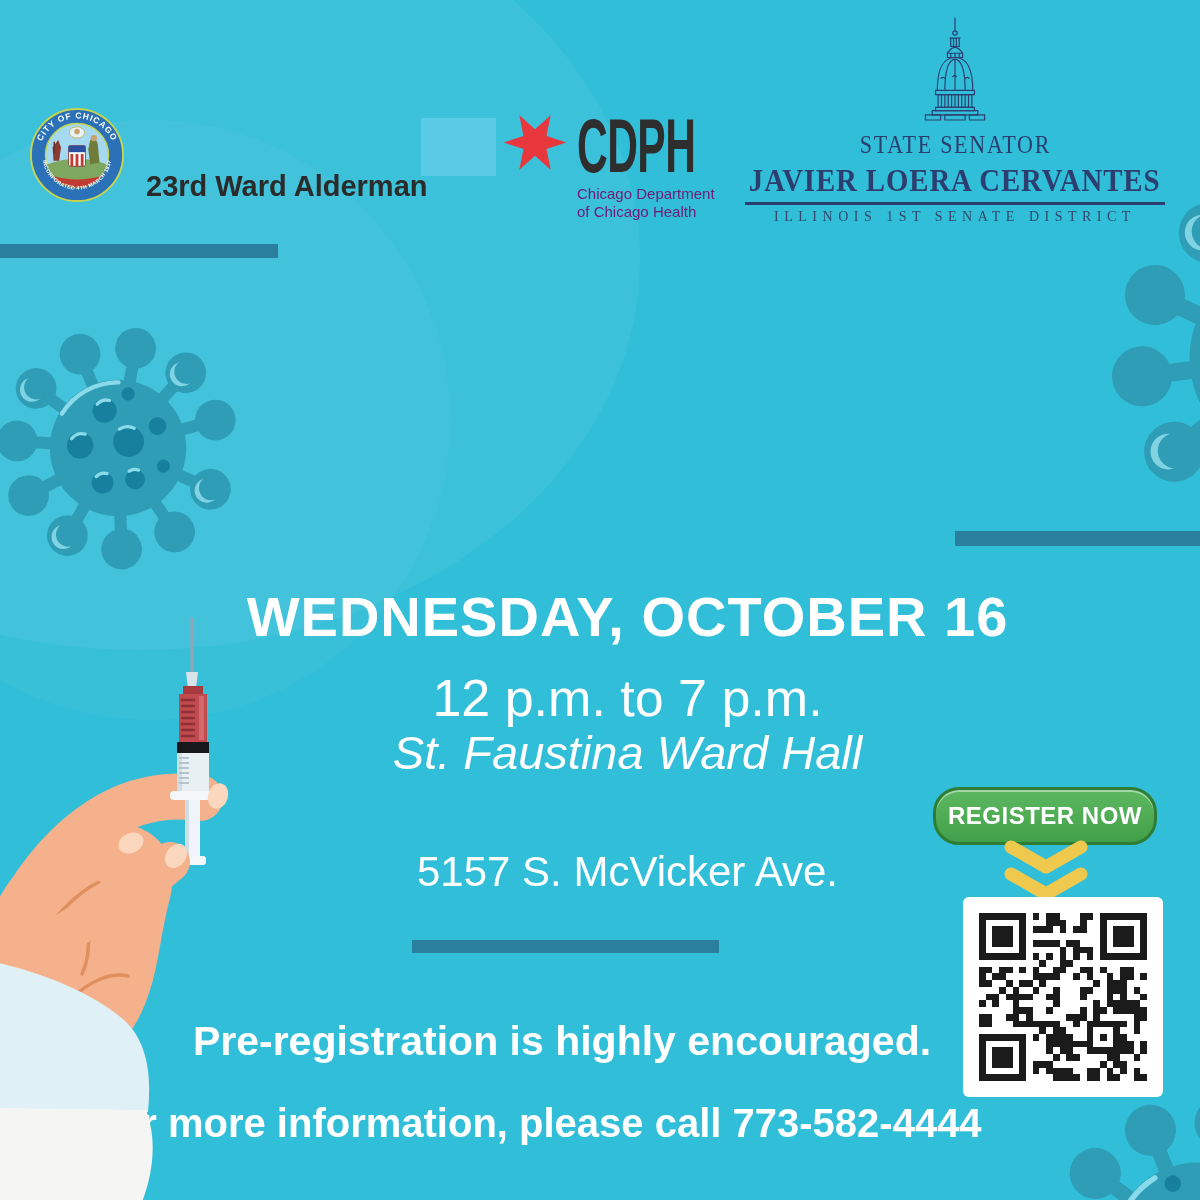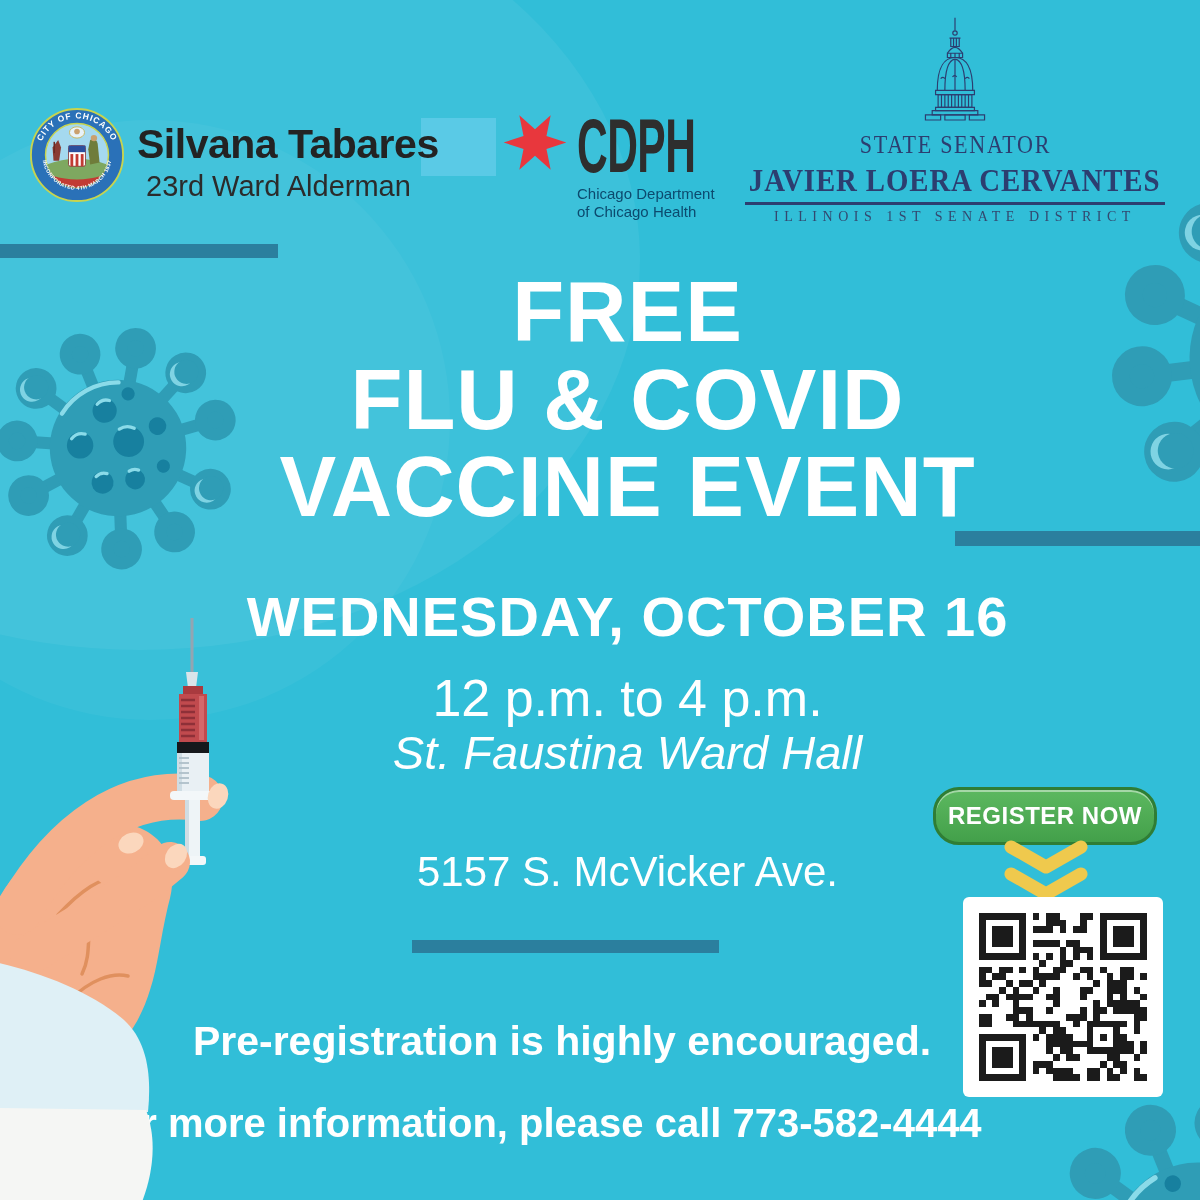--- a/index.html
+++ b/index.html
@@ -12,25 +12,25 @@
   .ctr{position:absolute;left:55px;width:1145px;text-align:center;color:#ffffff;}
 
   
   .bg-decor{position:absolute;left:0;top:0;width:1200px;height:1200px;pointer-events:none;}
   .teal-bar{position:absolute;background:#2b7f9e;}
 
   
   .seal{position:absolute;left:30px;top:108px;width:94px;height:94px;}
   .name-rect{position:absolute;left:421px;top:118px;width:75px;height:58px;background:#5acae6;}
   .alderman-name{position:absolute;left:137px;top:121px;font-size:41px;font-weight:700;color:#232323;letter-spacing:-0.5px;}
-  .alderman-title{position:absolute;left:146px;top:170px;font-size:29px;font-weight:400;color:#2b2b2b;}
+  .alderman-title{position:absolute;left:146px;top:170px;font-size:29px;font-weight:700;color:#2b2b2b;}
   .star{position:absolute;left:502px;top:107px;width:66px;height:71px;}
   .cdph{position:absolute;left:577px;top:116px;color:#2e2e2e;}
   .cdph-acronym{display:inline-block;font-size:76px;line-height:0.78;font-weight:700;transform:scaleX(0.56);transform-origin:left top;letter-spacing:-1px;}
-  .cdph-dept{margin-top:9px;font-size:15px;line-height:1.18;color:#0c4a6e;}
+  .cdph-dept{margin-top:9px;font-size:15px;line-height:1.18;color:#701a75;}
   .senator{position:absolute;left:720px;top:16px;width:470px;text-align:center;color:#2c3e70;}
   .dome{display:block;margin:0 auto;width:76px;height:110px;}
   .sen-pretitle{display:inline-block;font-family:"Liberation Serif", serif;font-size:26px;letter-spacing:2px;transform:scaleX(0.85);transform-origin:center;margin-top:4px;}
   .sen-name{display:inline-block;font-family:"Liberation Serif", serif;font-size:32px;font-weight:700;letter-spacing:1px;transform:scaleX(0.9);transform-origin:center;margin-top:2px;white-space:nowrap;}
   .sen-underline{width:420px;height:3px;background:#2c3e70;margin:3px auto 4px auto;}
   .sen-district{font-family:"Liberation Serif", serif;font-size:14px;letter-spacing:5.5px;color:#33486f;white-space:nowrap;text-align:center;}
 
   
   .main-title{top:268px;font-size:85px;line-height:1.03;font-weight:700;letter-spacing:1px;}
   .main-title span{display:block;}
@@ -158,21 +158,20 @@
     </g>
     <text font-family="Liberation Sans, sans-serif" font-size="9" font-weight="700" fill="#ffffff" letter-spacing="1">
       <textPath href="#sealTop" startOffset="50%" text-anchor="middle">CITY OF CHICAGO</textPath>
     </text>
     <text font-family="Liberation Sans, sans-serif" font-size="5.6" font-weight="700" fill="#ffffff" letter-spacing="0.4">
       <textPath href="#sealBot" startOffset="50%" text-anchor="middle">INCORPORATED 4TH MARCH 1837</textPath>
     </text>
   </svg>
 
   <div class="name-rect"></div>
-  <div class="alderman-name">Silvana Tabares</div>
   <div class="alderman-title">23rd Ward Alderman</div>
 
   <svg class="star" viewBox="0 0 80 80">
     <polygon fill="#e8373d" points="78,40 53.9,48 59,72.9 40,56 21,72.9 26.1,48 2,40 26.1,32 21,7.1 40,24 59,7.1 53.9,32"></polygon>
   </svg>
   <div class="cdph">
     <div class="cdph-acronym">CDPH</div>
     <div class="cdph-dept">
       <div>Chicago Department</div>
       <div>of Chicago Health</div>
@@ -196,27 +195,22 @@
       <path d="M 22,108 h 46 v 4 h -46 z"></path>
       <path d="M 18,112 h 54 v 5 h -54 z"></path>
       <path d="M 10,117 h 18 v 6 h -18 z M 62,117 h 18 v 6 h -18 z M 33,117 h 24 v 6 h -24 z"></path>
     </svg>
     <div><span class="sen-pretitle">STATE SENATOR</span></div>
     <div><span class="sen-name">JAVIER LOERA CERVANTES</span></div>
     <div class="sen-underline"></div>
     <div class="sen-district">ILLINOIS 1ST SENATE DISTRICT</div>
   </div>
 
-  <div class="ctr main-title">
-    <span>FREE</span>
-    <span>FLU &amp; COVID</span>
-    <span>VACCINE EVENT</span>
-  </div>
   <div class="ctr date-line">WEDNESDAY, OCTOBER 16</div>
-  <div class="ctr time-line">12 p.m. to 4 p.m.</div>
+  <div class="ctr time-line">12 p.m. to 7 p.m.</div>
   <div class="ctr venue-line">St. Faustina Ward Hall</div>
   <div class="ctr address-line">5157 S. McVicker Ave.</div>
 
   <div class="register-btn">REGISTER NOW</div>
   <svg class="chevrons" viewBox="0 0 88 62" fill="none" stroke="#efc94d" stroke-width="13" stroke-linecap="round" stroke-linejoin="round">
     <polyline points="9,7 44,27 79,7"></polyline>
     <polyline points="9,34 44,54 79,34"></polyline>
   </svg>
   <div class="qr-box">
     <svg id="qr-modules" viewBox="0 0 25 25">

